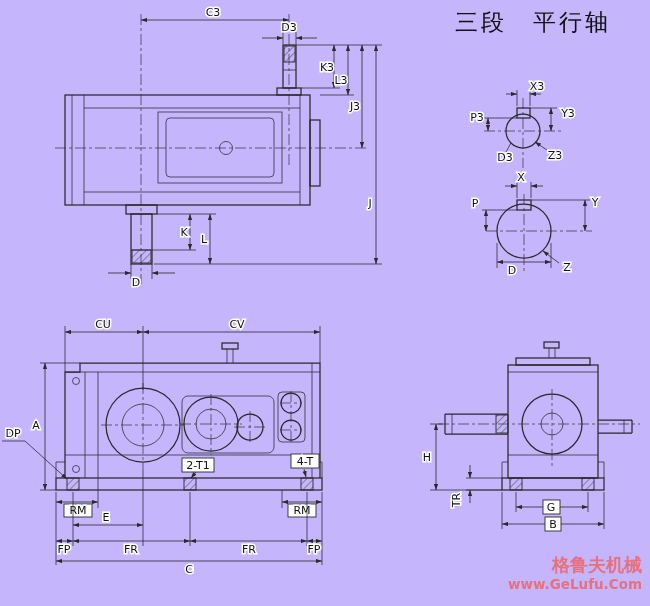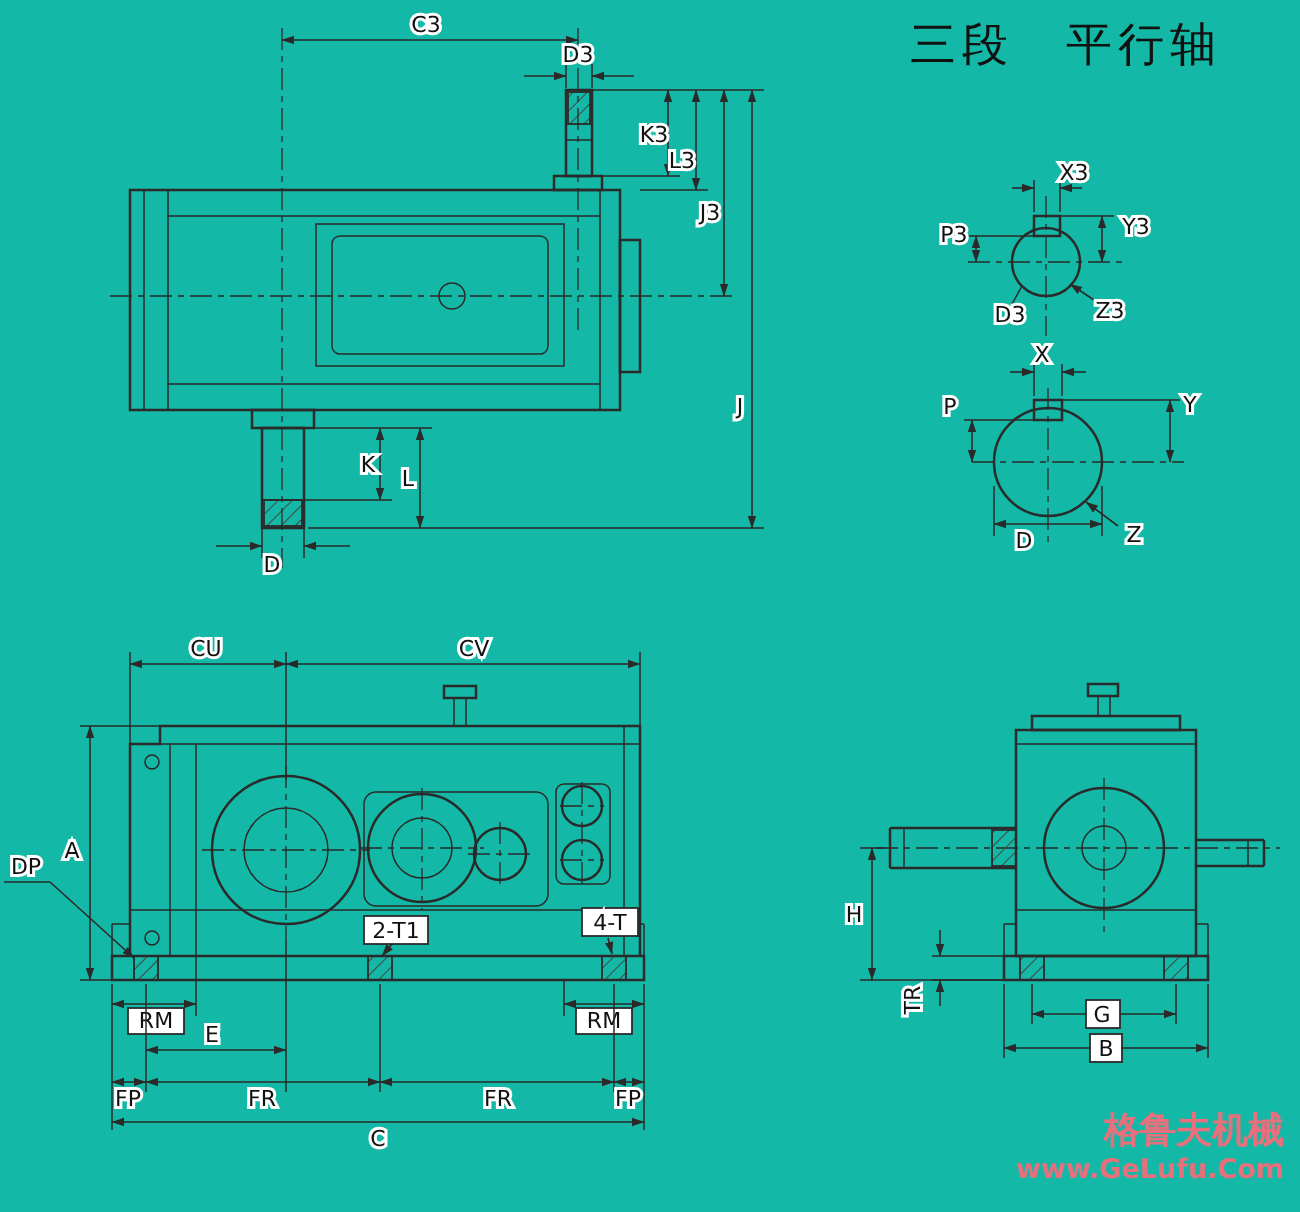--- a/index.html
+++ b/index.html
@@ -1,16 +1,16 @@
 <!DOCTYPE html>
 <html><head>
 <meta charset="utf-8">
 <style>
   html,body{margin:0;padding:0;background:#ffffff;}
-  #page{position:relative;width:650px;height:606px;background:#14b8a6;overflow:hidden;
+  #page{position:relative;width:650px;height:606px;background:#c4b5fd;overflow:hidden;
         font-family:"DejaVu Sans",sans-serif;}
   svg{position:absolute;left:0;top:0;}
   .o{fill:none;stroke:#2a2a2a;stroke-width:1.25;}
   .t{fill:none;stroke:#2a2a2a;stroke-width:0.75;}
   .d{fill:none;stroke:#2a2a2a;stroke-width:0.8;}
   .cl{fill:none;stroke:#2a2a2a;stroke-width:0.65;stroke-dasharray:11 3 3 3;}
   .hz{fill:url(#hatch);stroke:#2a2a2a;stroke-width:0.9;}
   .box{fill:#ffffff;stroke:#2a2a2a;stroke-width:0.9;}
   text.lb{font:11px "DejaVu Sans",sans-serif;fill:#111;stroke:#fff;stroke-width:3px;
           paint-order:stroke;text-anchor:middle;}

